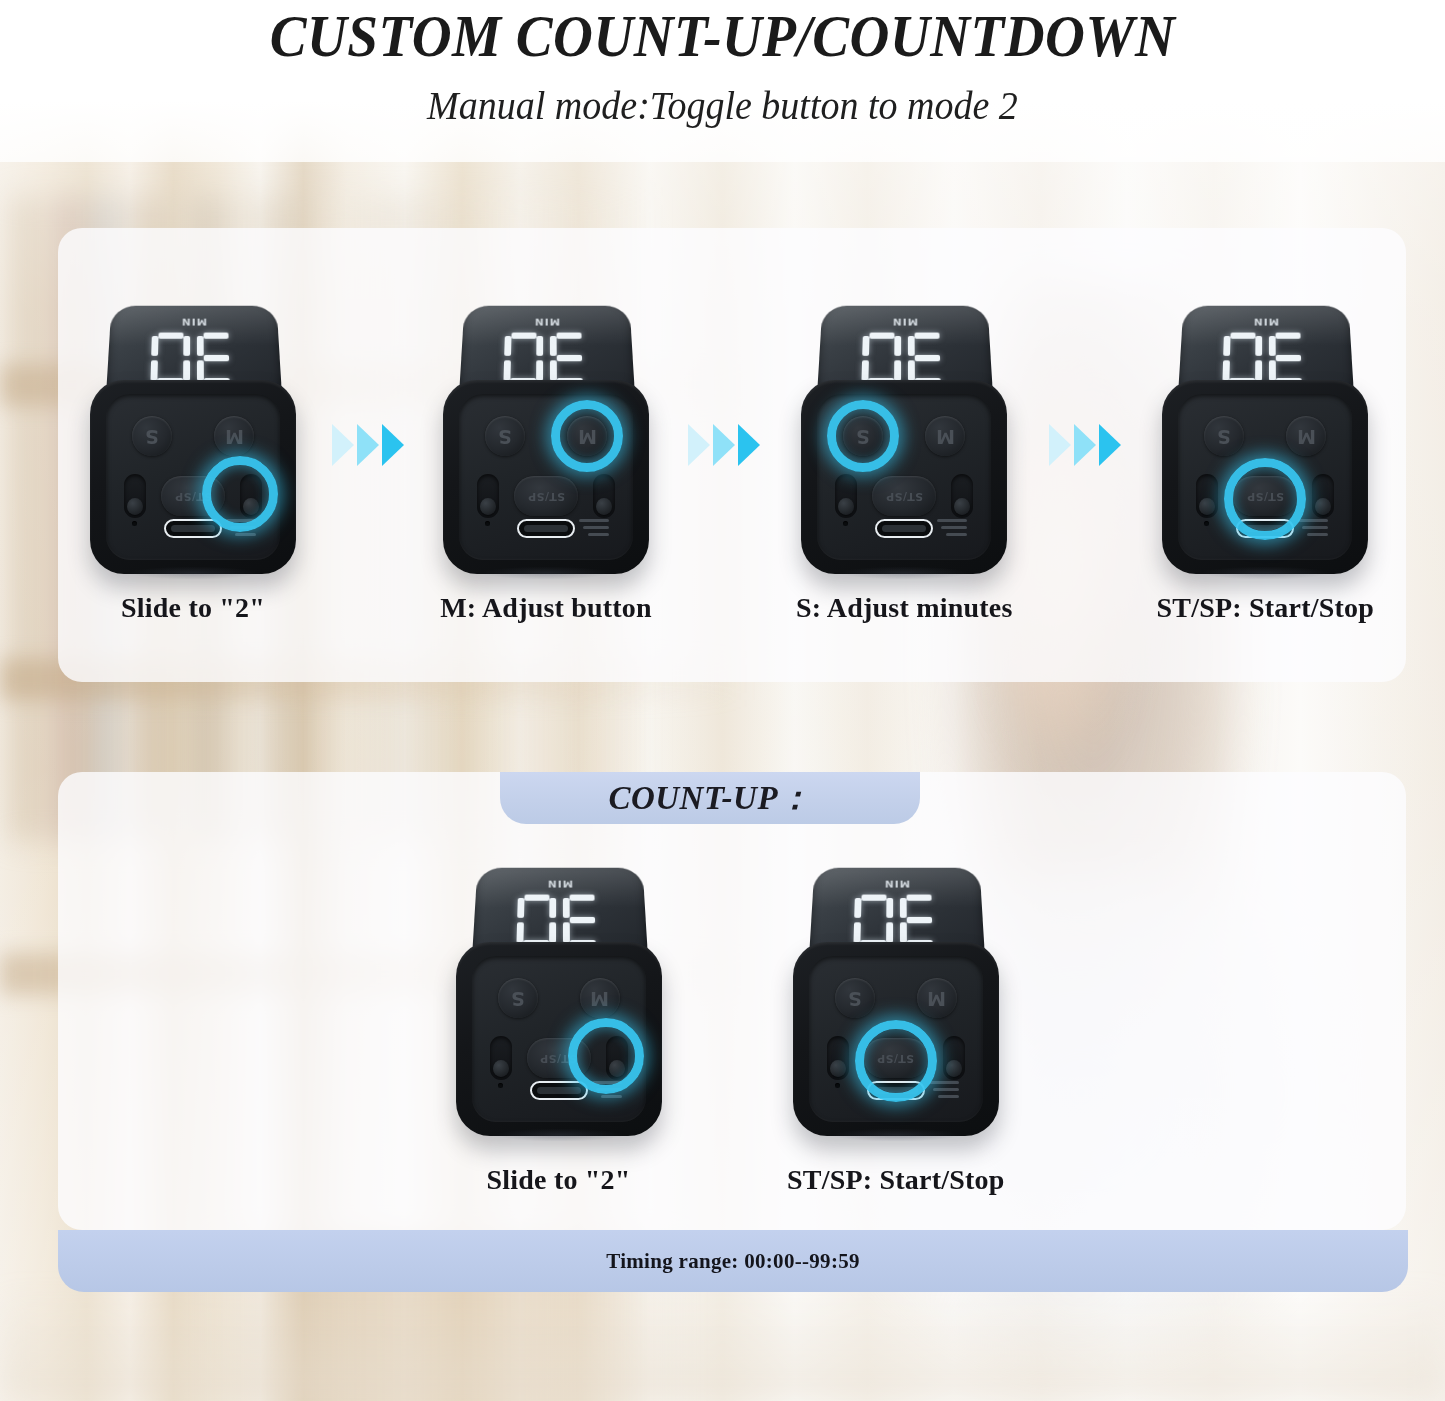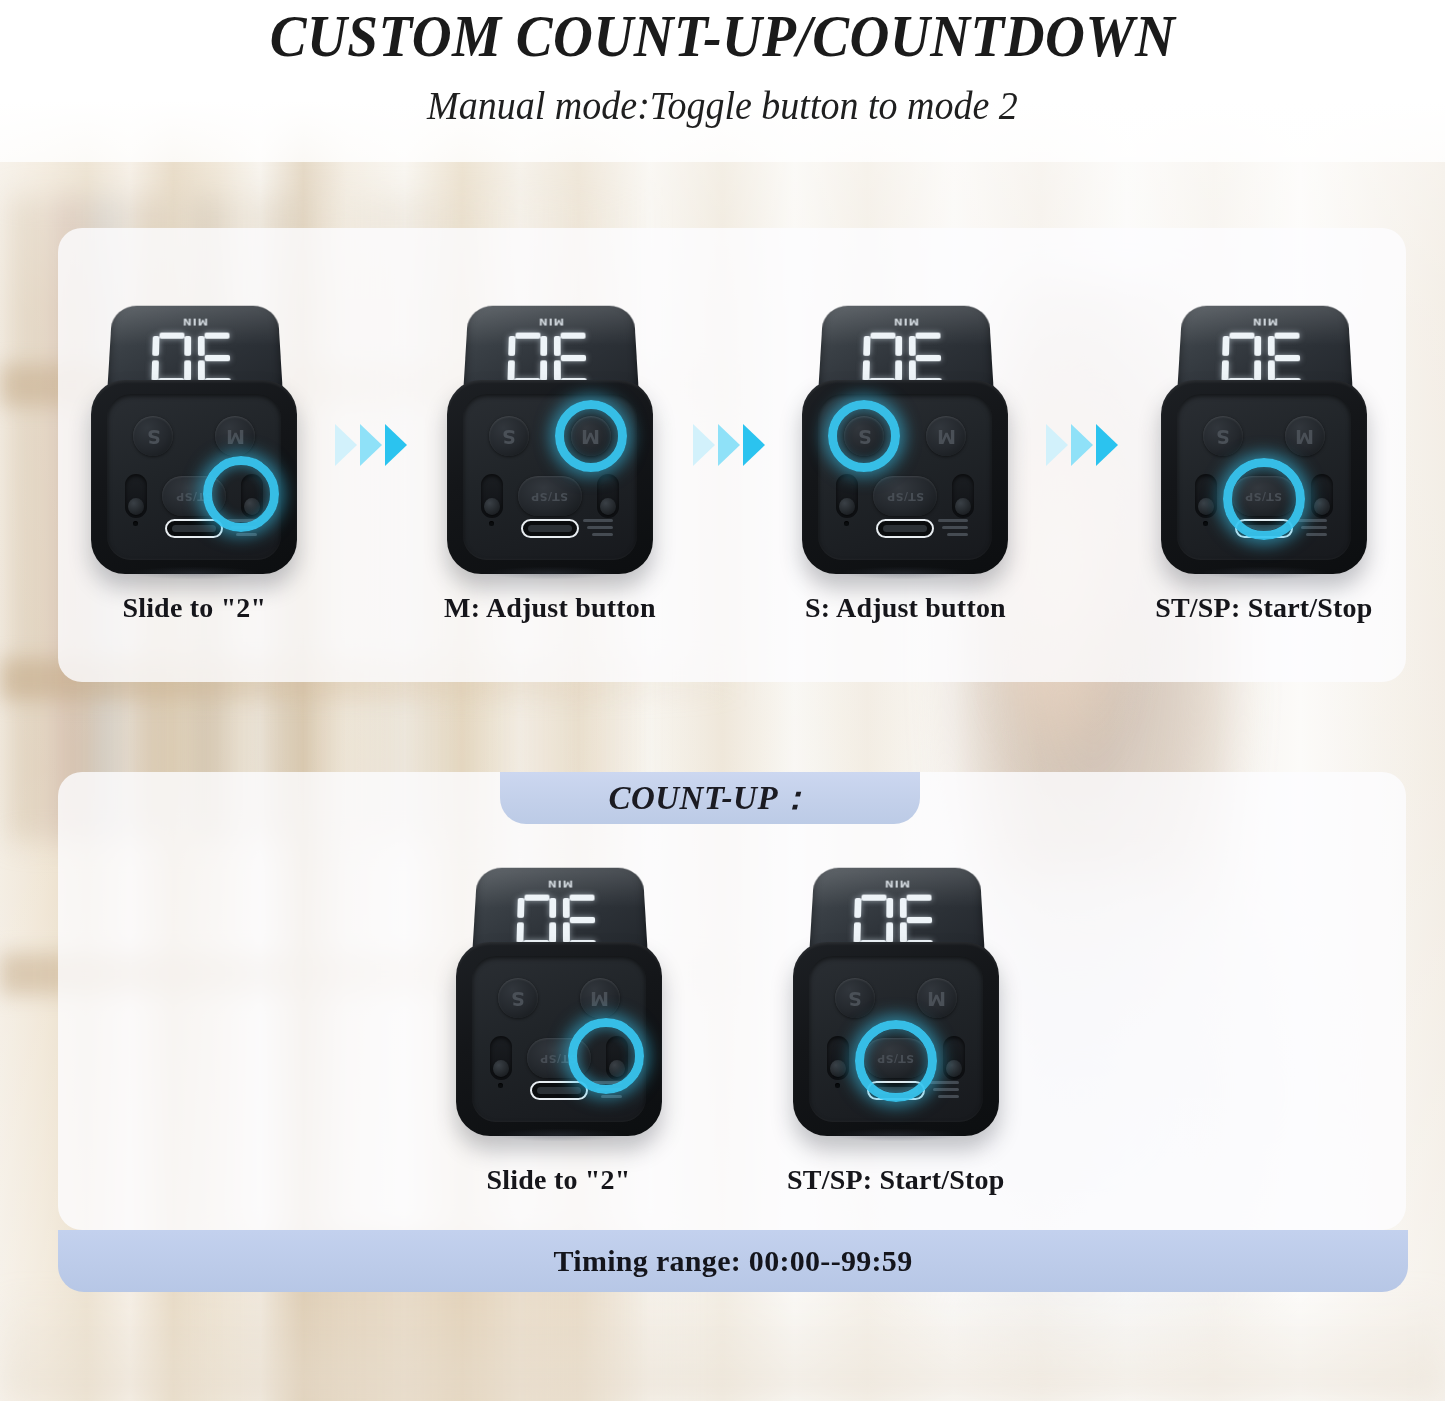--- a/index.html
+++ b/index.html
@@ -132,21 +132,21 @@
   
   .footer-bar {
     position: absolute; left: 58px; top: 1230px; width: 1350px; height: 62px;
     background: linear-gradient(180deg, #c3d1ee 0%, #bccbe9 60%, #b7c7e6 100%);
     border-radius: 0 0 26px 26px;
     display: flex; align-items: center; justify-content: center;
     z-index: 5;
   }
   .footer-text {
     font-family: "Liberation Serif", serif;
-    font-weight: 700; font-size: 30px; color: #14151c;
+    font-weight: 700; font-size: 21px; color: #14151c;
     letter-spacing: .3px; white-space: nowrap;
   }
 
   
   .steps { position: absolute; display: flex; align-items: flex-start; z-index: 6; }
   #steps-countdown { left: 58px; top: 296px; width: 1348px; justify-content: space-evenly; }
   #steps-countup   { left: 330px; top: 858px; width: 800px; justify-content: space-evenly; }
 
   .step { display: flex; flex-direction: column; align-items: center; }
   .caption {
@@ -521,21 +521,21 @@
           <div class="grille">
               <i></i>
               <i></i>
               <i></i>
             </div>
           <div class="glow glow-s"></div>
         </div>
       </div>
       <div class="dev-shadow"></div>
     </div>
-    <div class="caption">S: Adjust button</div>
+    <div class="caption">S: Adjust minutes</div>
   </div>
 
   <div class="arrow-wrap">
     <div class="chev">
         <span></span>
         <span></span>
         <span></span>
       </div>
   </div>
 

